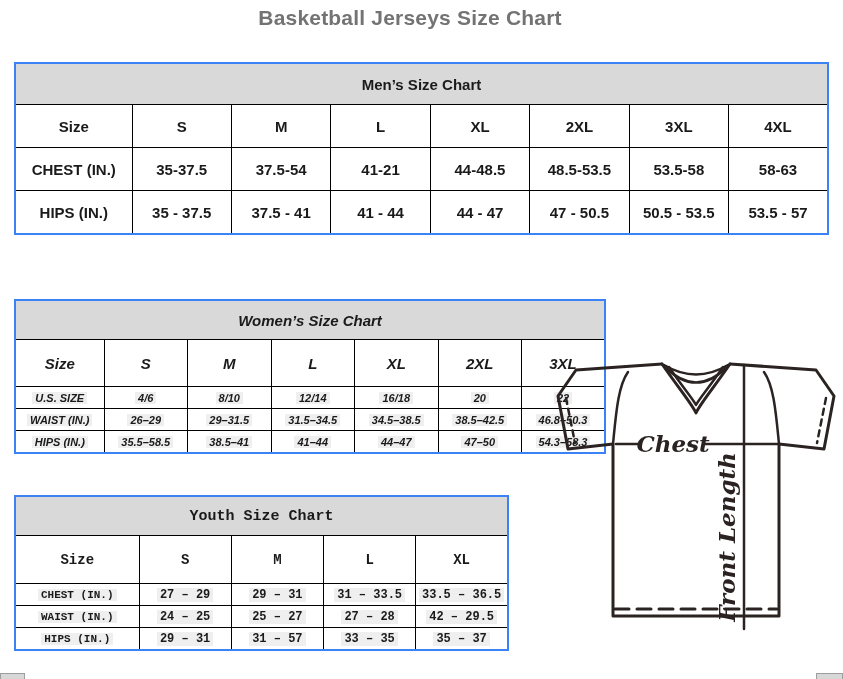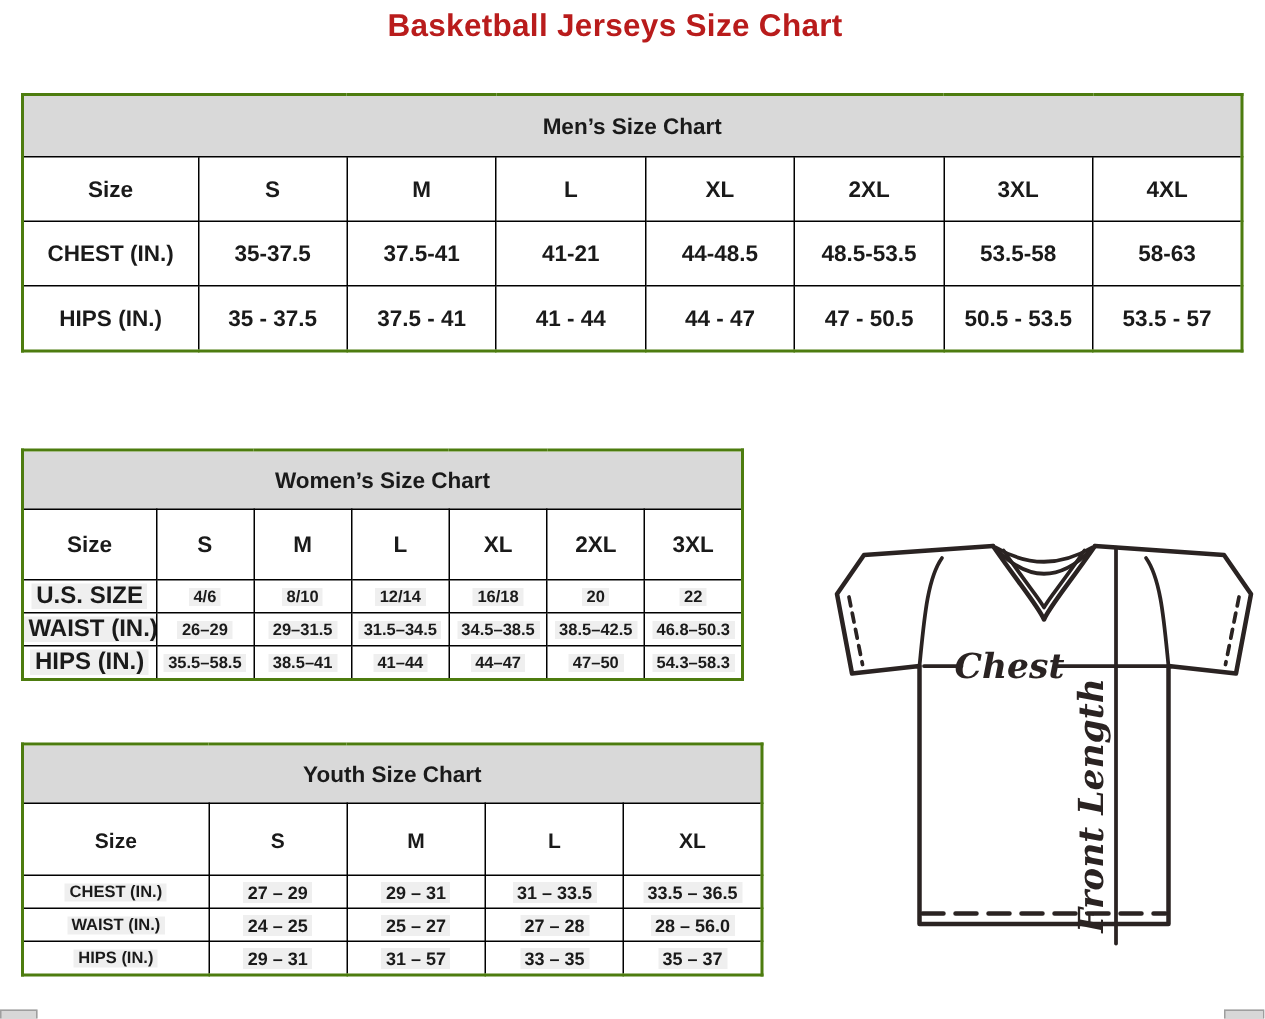--- a/index.html
+++ b/index.html
@@ -3,39 +3,39 @@
 <meta charset="utf-8">
 <style>
   html,body{margin:0;padding:0;}
   body{
     width:843px;height:679px;position:relative;background:#ffffff;
     font-family:"Liberation Sans","DejaVu Sans",sans-serif;color:#1a1a1a;
     overflow:hidden;
   }
   .page-title{
     position:absolute;left:0;top:6px;width:820px;text-align:center;
-    font-size:21px;font-weight:bold;color:#b91c1c;letter-spacing:0.2px;
+    font-size:21px;font-weight:bold;color:#737373;letter-spacing:0.2px;
   }
   .size-table{position:absolute;border-collapse:collapse;table-layout:fixed;}
   .size-table td{
     border:1px solid #000;text-align:center;vertical-align:middle;
     font-weight:bold;padding:0;overflow:hidden;white-space:nowrap;
   }
-  .size-table{border:2px solid #4d7c0f;}
+  .size-table{border:2px solid #3b82f6;}
   .chart-head{background:#d9d9d9;font-size:15px;}
   .men-table{left:14px;top:62px;width:815px;}
   .men-table .chart-head{height:40px;}
   .men-table .hdr-row td{height:42px;font-size:15px;}
   .men-table .data-row td{height:42px;font-size:15px;}
-  .women-table{left:14px;top:299px;width:482px;}
+  .women-table{left:14px;top:299px;width:592px;font-style:italic;}
   .women-table .chart-head{height:38px;}
   .women-table .hdr-row td{height:46px;font-size:15px;}
   .women-table .data-row td{height:21px;font-size:11px;}
-  .women-table .data-row td.rowlabel{font-size:16px;}
-  .youth-table{left:14px;top:495px;width:495px;}
+  .women-table .data-row td.rowlabel{font-size:11px;}
+  .youth-table{left:14px;top:495px;width:495px;font-family:Liberation Mono, monospace;}
   .youth-table .chart-head{height:38px;}
   .youth-table .hdr-row td{height:47px;font-size:14px;}
   .youth-table .data-row td{height:21px;font-size:12px;}
   .youth-table .data-row td.rowlabel{font-size:11px;}
   .hl{background:#efefef;padding:0 3px;}
   .jersey-wrap{position:absolute;left:552px;top:352px;width:288px;height:290px;}
   .scroll-frag{
     position:absolute;height:7px;background:#d7d7d7;border:1px solid #9e9e9e;
     box-sizing:border-box;
   }
@@ -68,21 +68,21 @@
     <td>M</td>
     <td>L</td>
     <td>XL</td>
     <td>2XL</td>
     <td>3XL</td>
     <td>4XL</td>
   </tr>
   <tr class="data-row">
     <td class="rowlabel">CHEST (IN.)</td>
     <td>35-37.5</td>
-    <td>37.5-41</td>
+    <td>37.5-54</td>
     <td>41-21</td>
     <td>44-48.5</td>
     <td>48.5-53.5</td>
     <td>53.5-58</td>
     <td>58-63</td>
   </tr>
   <tr class="data-row">
     <td class="rowlabel">HIPS (IN.)</td>
     <td>35 - 37.5</td>
     <td>37.5 - 41</td>
@@ -172,21 +172,21 @@
     <td><span class="hl">27 – 29</span></td>
     <td><span class="hl">29 – 31</span></td>
     <td><span class="hl">31 – 33.5</span></td>
     <td><span class="hl">33.5 – 36.5</span></td>
   </tr>
   <tr class="data-row">
     <td class="rowlabel"><span class="hl">WAIST (IN.)</span></td>
     <td><span class="hl">24 – 25</span></td>
     <td><span class="hl">25 – 27</span></td>
     <td><span class="hl">27 – 28</span></td>
-    <td><span class="hl">28 – 56.0</span></td>
+    <td><span class="hl">42 – 29.5</span></td>
   </tr>
   <tr class="data-row">
     <td class="rowlabel"><span class="hl">HIPS (IN.)</span></td>
     <td><span class="hl">29 – 31</span></td>
     <td><span class="hl">31 – 57</span></td>
     <td><span class="hl">33 – 35</span></td>
     <td><span class="hl">35 – 37</span></td>
   </tr>
 </tbody>
   </table>

